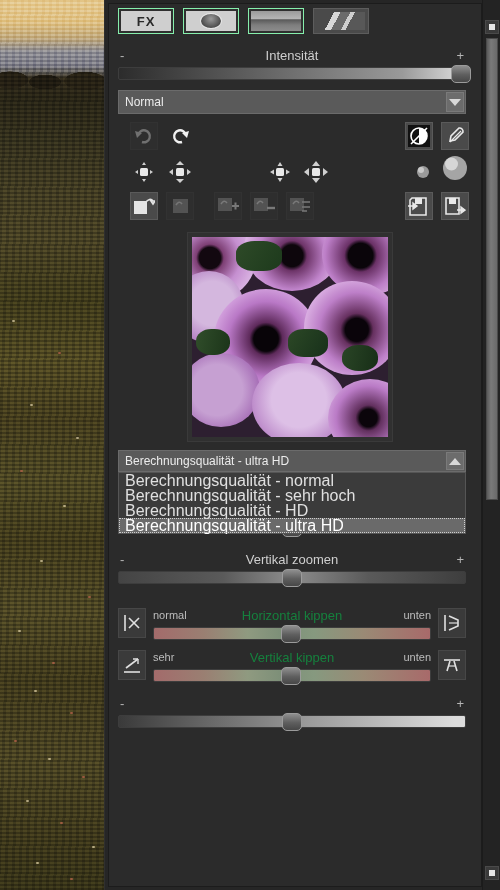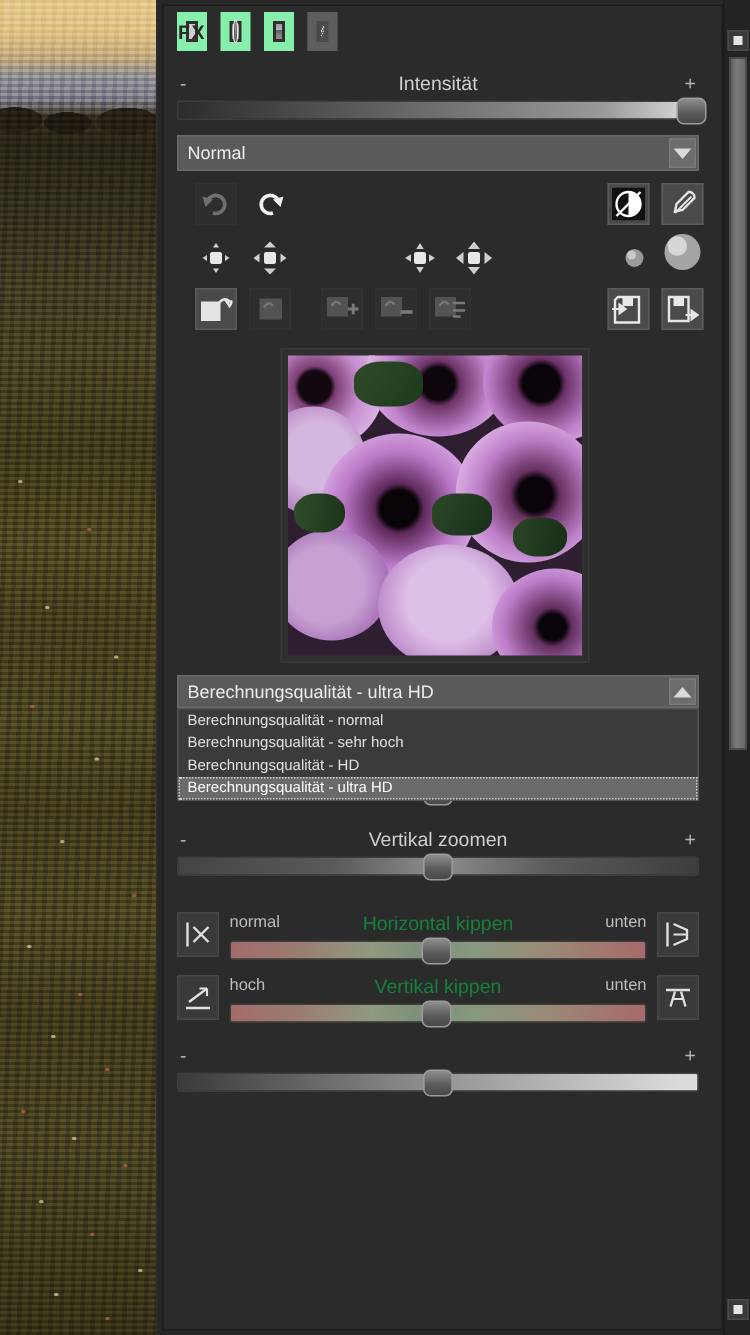--- a/index.html
+++ b/index.html
@@ -106,23 +106,23 @@
     font-size: 14px; color: #d8d8d8;
     padding-left: 4px; margin-bottom: 10px;
     letter-spacing: .2px;
   }
 
   
   .mask-types {
     display: flex; gap: 9px; margin: 0 0 12px 8px;
   }
   .mtype {
-    width: 20px; height: 26px;
+    width: 56px; height: 26px;
     background: #2f2f2f;
-    border: 6px solid #86efac;
+    border: 1px solid #86efac;
     display: flex; align-items: center; justify-content: flex-start;
     padding: 2px;
   }
   .mtype.sel { background: #4a4a4a; border-color: #5d5d5d; padding: 3px; }
   .mtype .thumb {
     width: 100%; height: 100%;
     display: flex; align-items: center; justify-content: center;
     font-size: 13px; font-weight: bold; color: #2a2a2a;
     background: #cfcfcf;
     letter-spacing: 1px;
@@ -257,21 +257,21 @@
     background: #6c6c6c; border: 1px solid #7a7a7a;
     display: flex; align-items: center; justify-content: center;
   }
   .qual-list {
     position: absolute; left: 0; top: 22px; width: 100%;
     background: #3b3b3b; border: 1px solid #555;
     z-index: 20;
   }
   .qual-item {
     height: 15px; line-height: 15px;
-    padding-left: 6px; font-size: 10px; color: #e0e0e0;
+    padding-left: 6px; font-size: 16px; color: #e0e0e0;
   }
   .qual-item.sel {
     background: #6a6a6a; color: #fff;
     outline: 1px dotted #cfcfcf; outline-offset: -1px;
   }
 
   
   .tilt-row { display: flex; align-items: center; gap: 7px; margin: 0 4px 8px 8px; }
   .tilt-btn {
     width: 28px; height: 30px;
@@ -577,21 +577,21 @@
     <div class="tilt-row">
       <div class="tilt-btn">
         <svg width="20" height="20" viewBox="0 0 20 20">
           <line x1="2" y1="17" x2="18" y2="17" stroke="#e0e0e0" stroke-width="1.6"></line>
           <line x1="4" y1="13" x2="16" y2="4" stroke="#e0e0e0" stroke-width="1.6"></line>
           <path d="M16 4 L11 4 M16 4 L16 9" stroke="#e0e0e0" stroke-width="1.4"></path>
         </svg>
       </div>
       <div class="tilt-mid">
         <div class="tilt-head">
-          <span class="l">hoch</span>
+          <span class="l">sehr</span>
           <span class="t">Vertikal kippen</span>
           <span class="r">unten</span>
         </div>
         <div class="sl-track tilt">
           <div class="sl-thumb" style="left:46%"></div>
         </div>
       </div>
       <div class="tilt-btn">
         <svg width="20" height="20" viewBox="0 0 20 20">
           <line x1="2" y1="5" x2="18" y2="5" stroke="#e0e0e0" stroke-width="1.6"></line>

